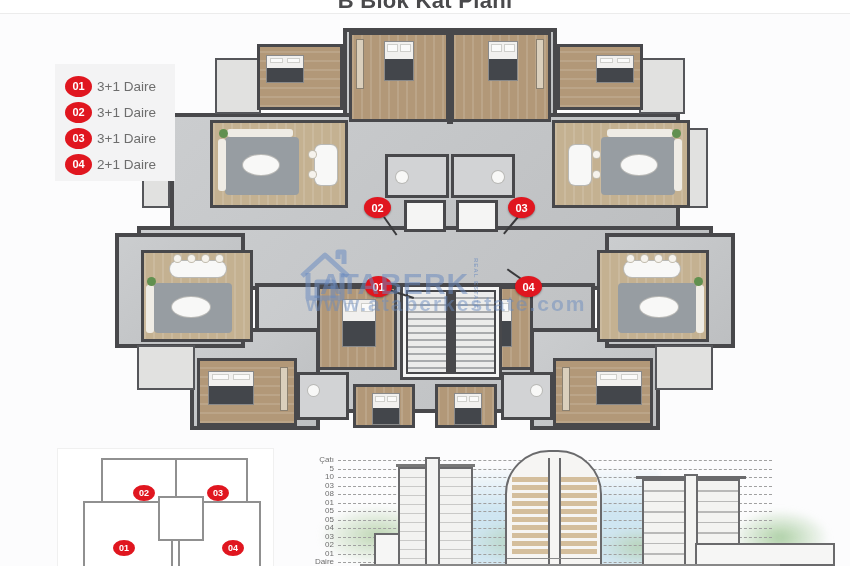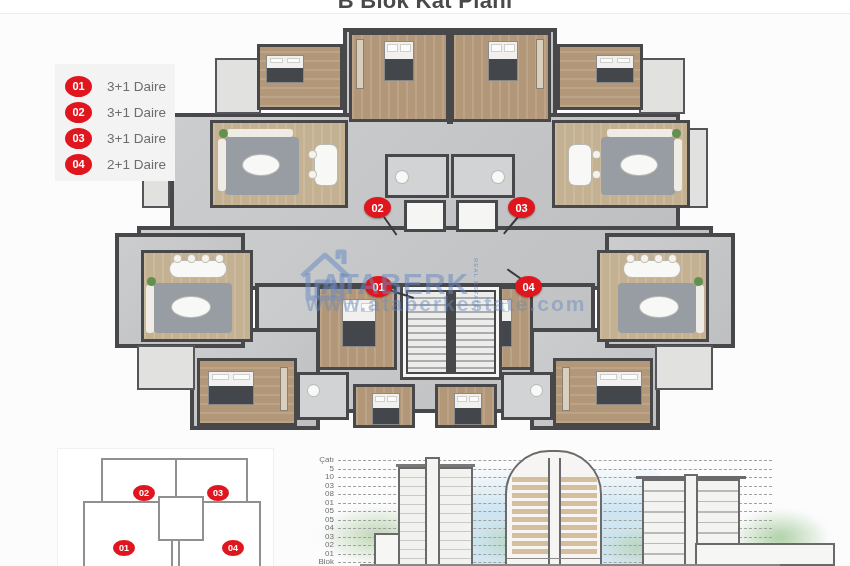--- a/index.html
+++ b/index.html
@@ -5,21 +5,21 @@
   html,body{margin:0;padding:0}
   body{width:850px;height:566px;position:relative;overflow:hidden;background:#fcfcfd;
        font-family:"Liberation Sans",sans-serif;}
   
   .hdr{position:absolute;top:0;left:0;right:0;height:13px;background:#fff;border-bottom:1px solid #ececec;overflow:hidden;z-index:5}
   .title{position:absolute;top:-12px;left:0;width:100%;text-align:center;font-size:22px;font-weight:700;color:#4a4a4c;letter-spacing:.3px}
   
   .legend{position:absolute;left:55px;top:64px;width:120px;height:117px;background:#f3f3f4;z-index:6;padding:9px 0 0 10px;box-sizing:border-box}
   .lrow{display:flex;align-items:center;height:26px}
   .lbadge{width:27px;height:21px;border-radius:50%;background:#e0161f;color:#fff;font-weight:700;font-size:11px;display:flex;align-items:center;justify-content:center;flex:0 0 auto}
-  .ltext{margin-left:15px;font-size:13.5px;color:#6d6d6d}
+  .ltext{margin-left:5px;font-size:13.5px;color:#6d6d6d}
   
   .plan{position:absolute;left:115px;top:28px;width:620px;height:404px;z-index:2}
   .blk{position:absolute;background:linear-gradient(135deg,#cbcdcf,#bdbfc1);border:4px solid #48484b;box-sizing:border-box}
   .wood{position:absolute;background:#b29878 repeating-linear-gradient(90deg,rgba(255,255,255,.12) 0 2px,rgba(0,0,0,0) 2px 9px);border:3px solid #48484b;box-sizing:border-box}
   .wood.lt{background-color:#c4b191}
   .wood.v{background:#b29878 repeating-linear-gradient(0deg,rgba(255,255,255,.12) 0 2px,rgba(0,0,0,0) 2px 9px)}
   .bath{position:absolute;background:#d2d3d5;border:3px solid #48484b;box-sizing:border-box}
   .white{position:absolute;background:#f5f5f4;border:3px solid #48484b;box-sizing:border-box}
   .balc{position:absolute;background:#e1e1e0;border:2px solid #55565a;box-sizing:border-box}
   .stair{position:absolute;background:repeating-linear-gradient(180deg,#ececeb 0 5px,#a9abad 5px 7px);border:2px solid #48484b;box-sizing:border-box}
@@ -302,21 +302,21 @@
   <div class="flabel" style="top:28px">10</div>
   <div class="flabel" style="top:36.5px">03</div>
   <div class="flabel" style="top:45px">08</div>
   <div class="flabel" style="top:53.5px">01</div>
   <div class="flabel" style="top:62px">05</div>
   <div class="flabel" style="top:70.5px">05</div>
   <div class="flabel" style="top:79px">04</div>
   <div class="flabel" style="top:87.5px">03</div>
   <div class="flabel" style="top:96px">02</div>
   <div class="flabel" style="top:104.5px">01</div>
-  <div class="flabel" style="top:113px">Blok</div>
+  <div class="flabel" style="top:113px">Daire</div>
 
   <div class="bld" style="left:98px;top:16px;width:75px;height:105px">
     <div style="position:absolute;left:-2px;top:3px;width:79px;height:3px;background:#787878"></div>
     <div style="position:absolute;left:0;top:6px;width:75px;height:99px;border:2px solid #6a6a6c;box-sizing:border-box;background:repeating-linear-gradient(180deg,#f2f2f1 0 8px,#c9c9c8 8px 9px)"></div>
     <div style="position:absolute;left:27px;top:-4px;width:15px;height:109px;border:2px solid #6a6a6c;box-sizing:border-box;background:#f4f4f3"></div>
   </div>
   <div class="bld" style="left:74px;top:88px;width:26px;height:33px;border:2px solid #6a6a6c;background:#f6f6f5;box-sizing:border-box"></div>
 
   <div class="bld" style="left:205px;top:5px;width:97px;height:116px;border:2px solid #6a6a6c;border-radius:44px 44px 0 0;background:#f6f5f3;overflow:hidden">
     <div style="position:absolute;left:5px;top:25px;width:85px;height:78px;background:repeating-linear-gradient(180deg,#d4be9c 0 5px,#f6f5f3 5px 8px)"></div>

